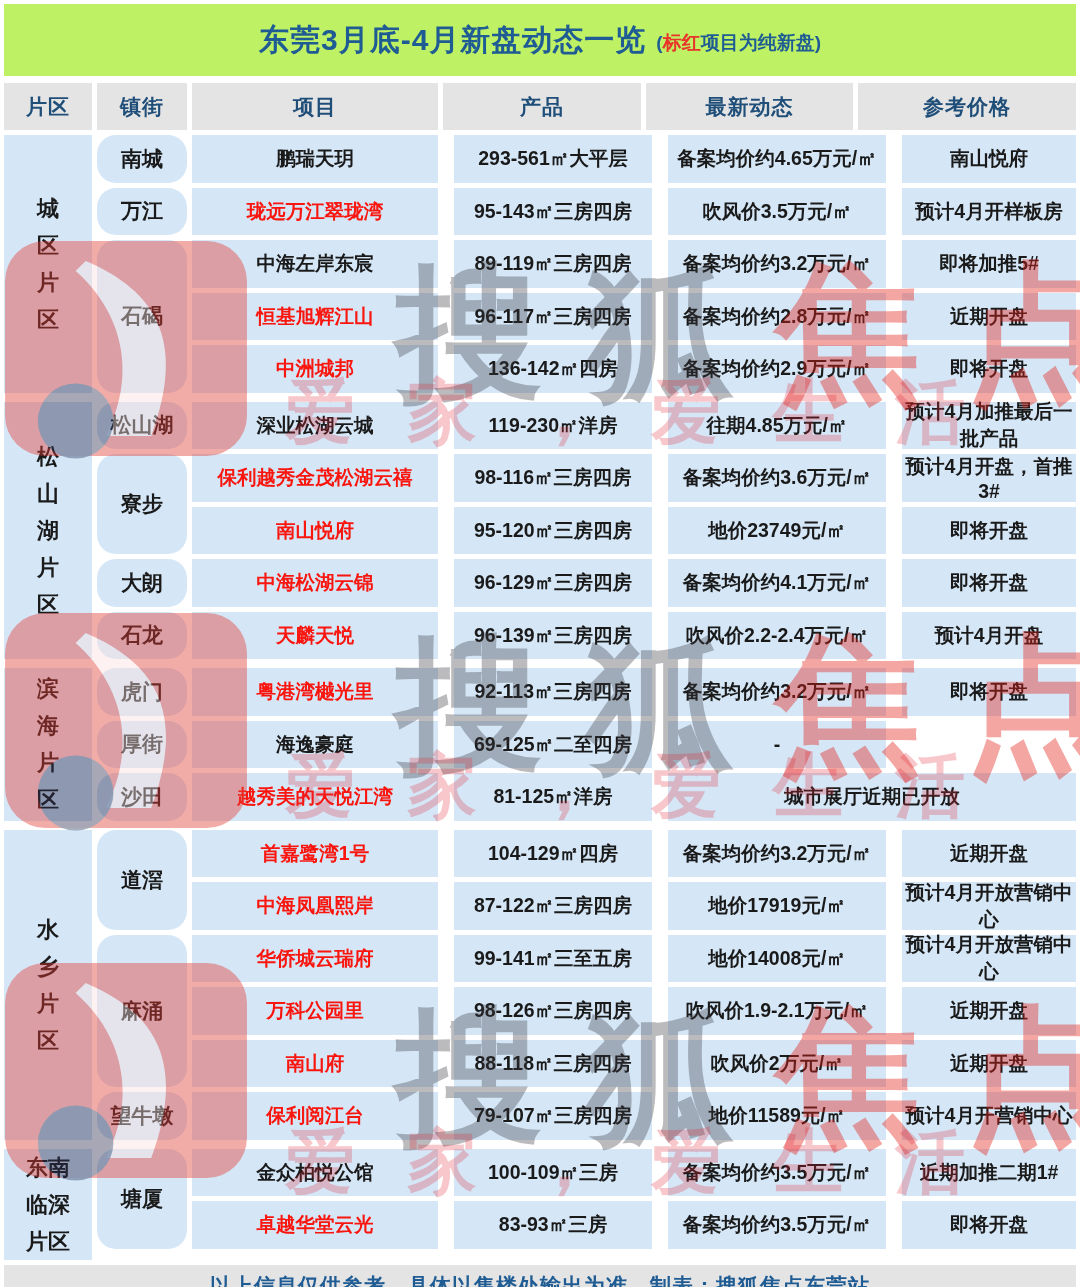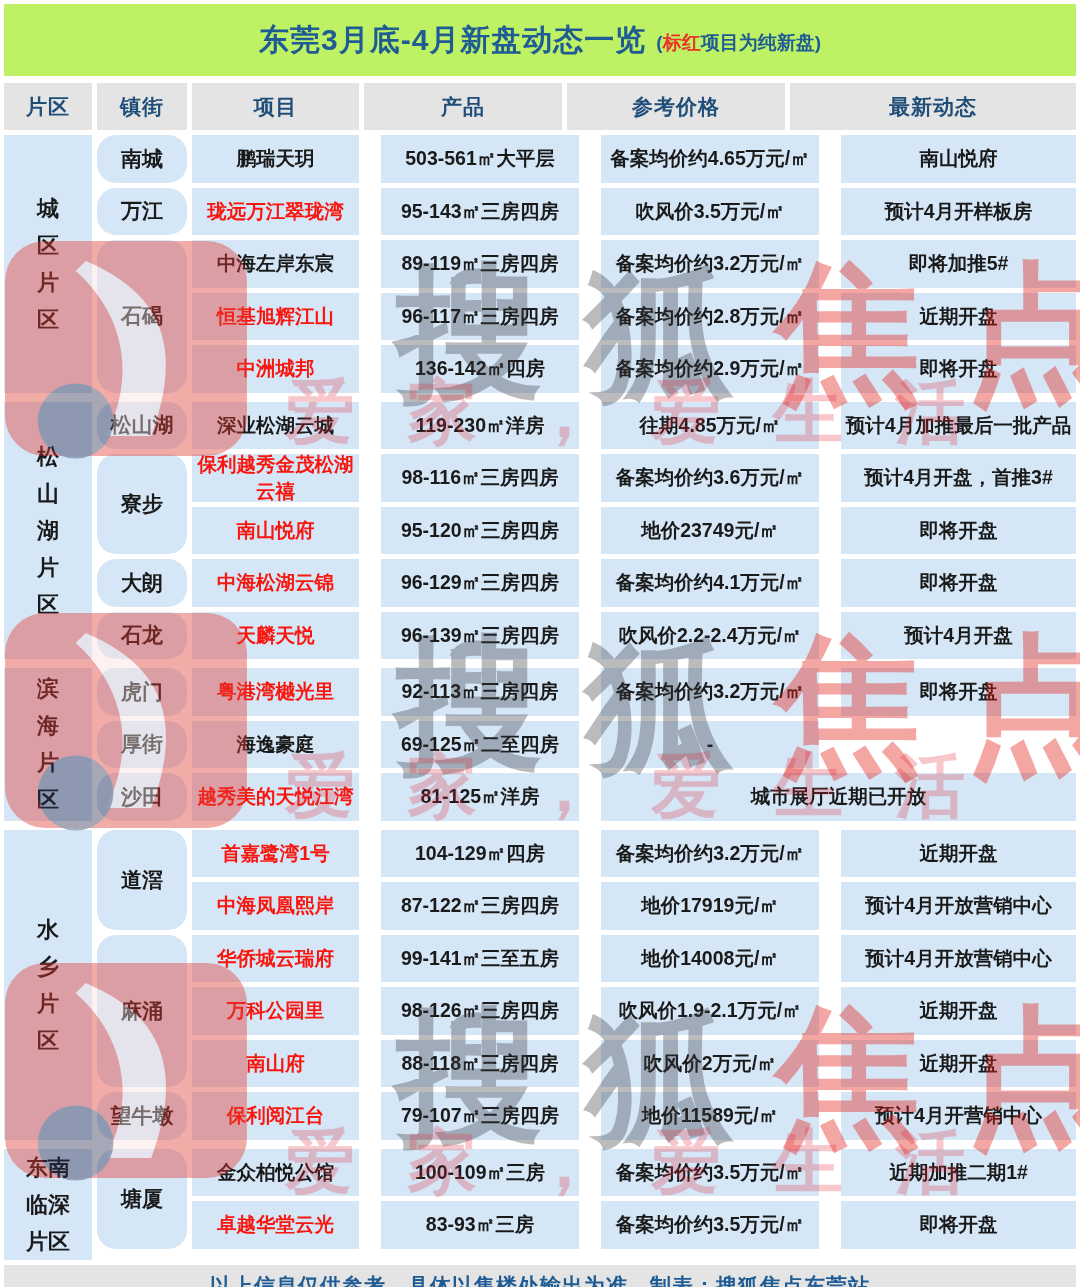--- a/index.html
+++ b/index.html
@@ -20,31 +20,31 @@
   .title-note { font-size:19px; font-weight:700; color:#1f5c94; margin-left:10px; margin-top:6px; }
   .title-note .red-part { color:#e8342a; }
 
   .header-row { display:flex; gap:5px; height:47px; margin-bottom:5px; }
   .hcell {
     background:#e4e4e4; color:#1f4e79; font-weight:700; font-size:21px;
     display:flex; align-items:center; justify-content:center; letter-spacing:1px;
   }
   .w-district { width:88px; flex:none; }
   .w-town     { width:90px; flex:none; }
-  .w-project  { width:167px; flex:none; }
+  .w-project  { width:246px; flex:none; }
   .w-product  { width:198px; flex:none; }
   .w-price    { width:218px; flex:none; }
   .w-status   { flex:1; }
 
   .table-body { display:flex; flex-direction:column; gap:9px; }
   .section { display:flex; gap:5px; }
   .section-body { flex:1; display:flex; flex-direction:column; gap:5px; }
   .town-group { display:flex; gap:5px; }
   .town-rows { flex:1; display:flex; flex-direction:column; gap:5px; }
-  .row { display:flex; gap:22px; height:47.5px; }
+  .row { display:flex; gap:16px; height:47.5px; }
 
   .cell {
     background:#d5e7f7; color:#1a1a1a;
     display:flex; align-items:center; justify-content:center;
     font-size:19.5px; font-weight:600; text-align:center;
   }
   .cell.district {
     width:88px; flex:none; font-size:22px; line-height:37px;
     white-space:pre-line; font-weight:600;
   }
@@ -82,38 +82,38 @@
 <div class="titlebar">
   <span class="title-main">东莞3月底-4月新盘动态一览</span>
   <span class="title-note"><span>(</span><span class="red-part">标红</span><span>项目为纯新盘)</span></span>
 </div>
 
 <div class="header-row">
   <div class="hcell w-district">片区</div>
   <div class="hcell w-town">镇街</div>
   <div class="hcell w-project">项目</div>
   <div class="hcell w-product">产品</div>
+  <div class="hcell w-status">最新动态</div>
   <div class="hcell w-price">参考价格</div>
-  <div class="hcell w-status">最新动态</div>
 </div>
 
 <div class="table-body">
 
   <div class="section">
     <div class="cell district">城
 区
 片
 区</div>
     <div class="section-body">
       <div class="town-group">
         <div class="cell town">南城</div>
         <div class="town-rows">
           <div class="row">
             <div class="cell w-project">鹏瑞天玥</div>
-            <div class="cell w-product">503-561㎡大平层</div>
+            <div class="cell w-product">293-561㎡大平层</div>
             <div class="cell w-price">备案均价约4.65万元/㎡</div>
             <div class="cell w-status">南山悦府</div>
           </div>
         </div>
       </div>
       <div class="town-group">
         <div class="cell town">万江</div>
         <div class="town-rows">
           <div class="row">
             <div class="cell w-project red">珑远万江翠珑湾</div>

